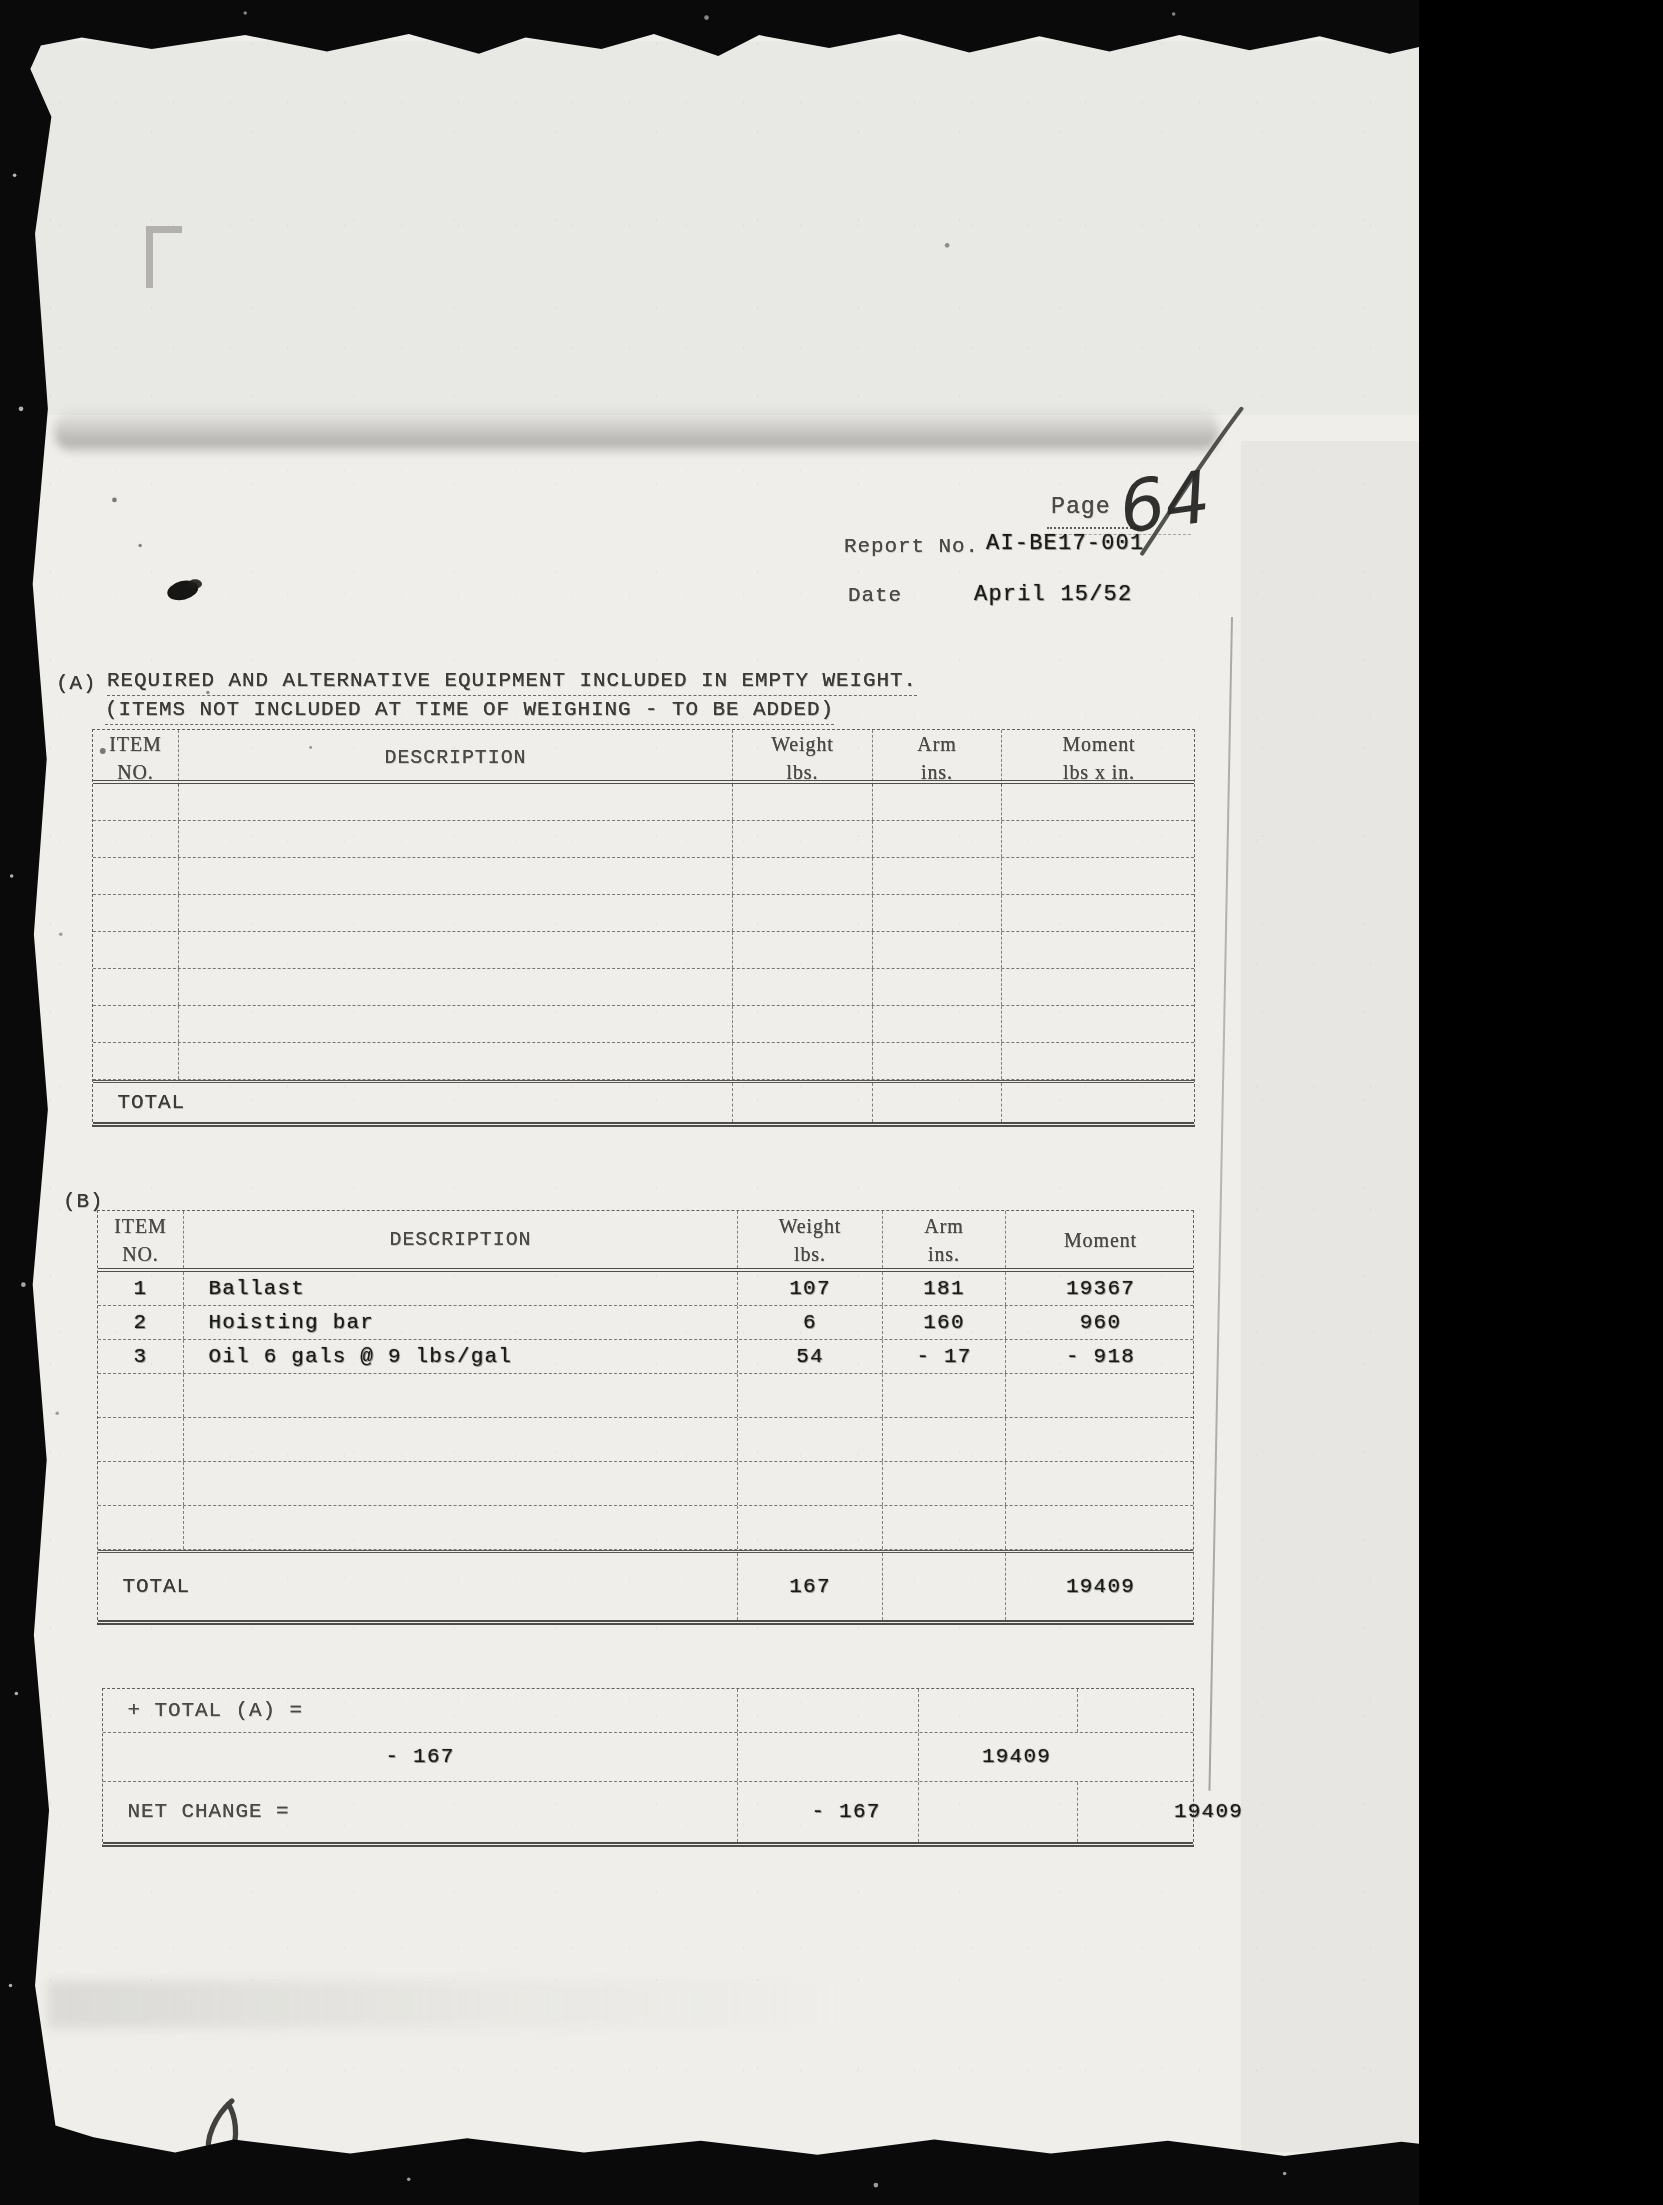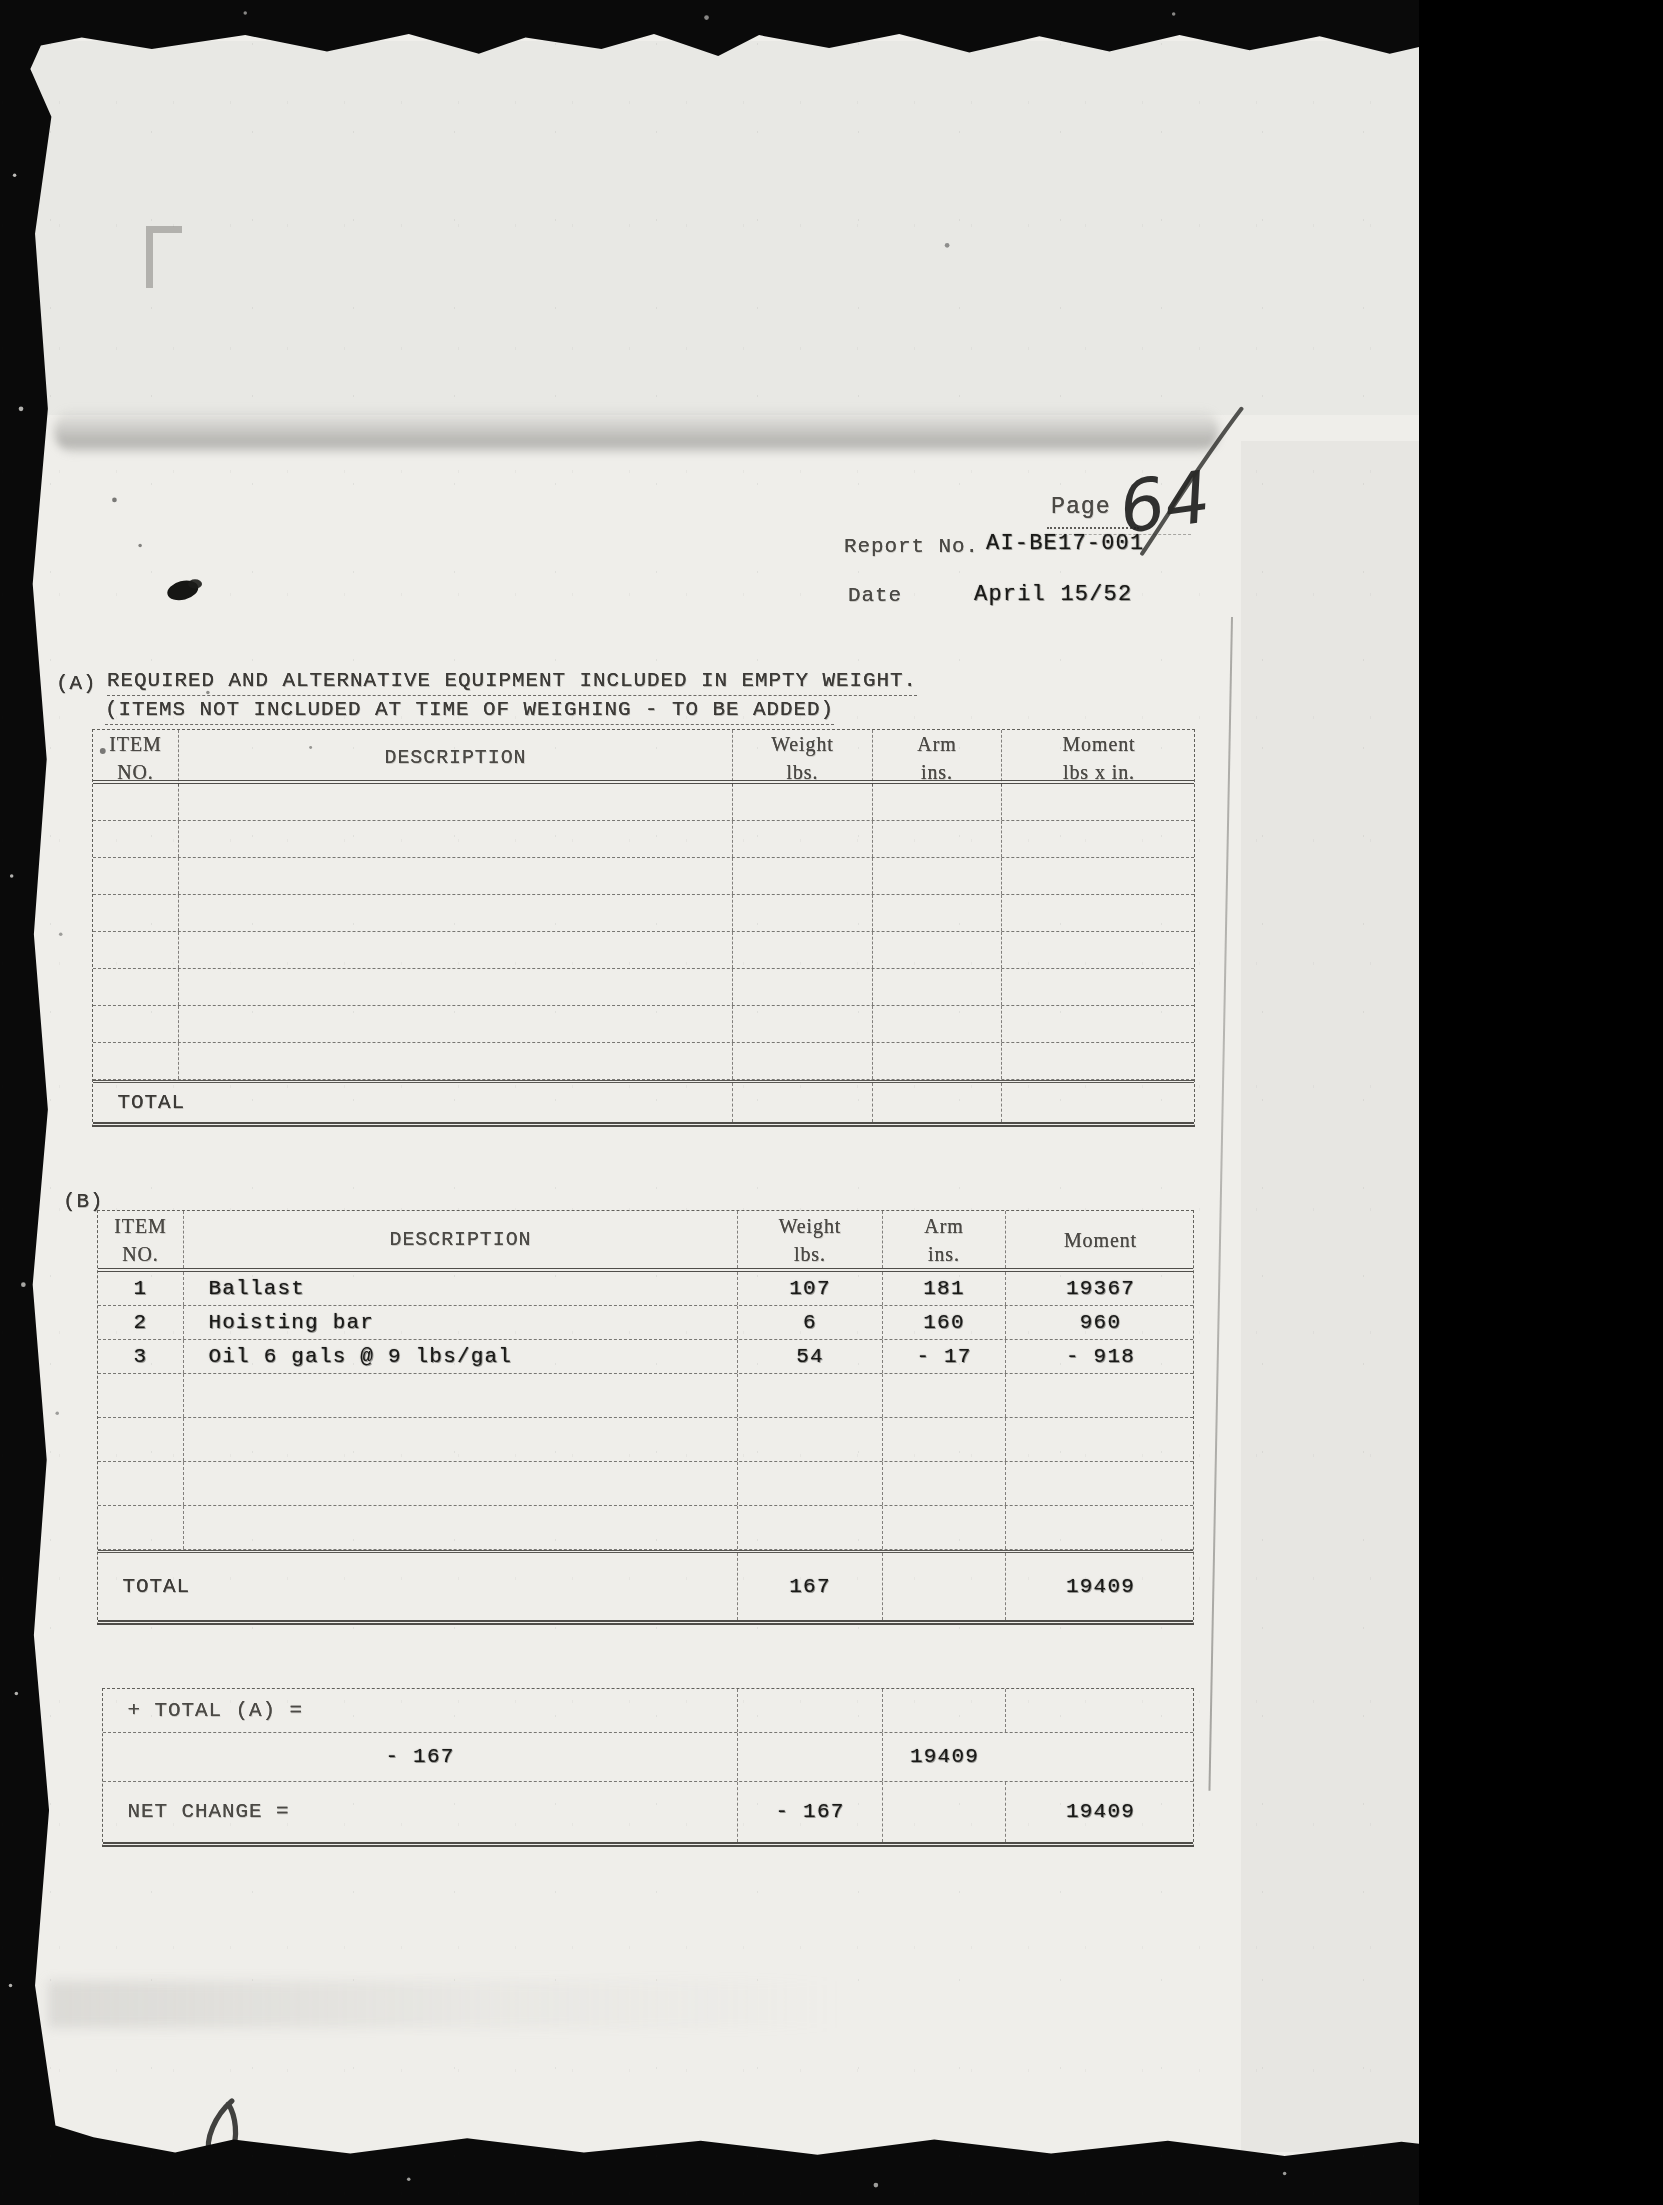--- a/index.html
+++ b/index.html
@@ -84,21 +84,21 @@
   }
   .tbl-a{left:92px;top:729px;width:1103px;height:398px;}
   .tbl-b{left:97px;top:1210px;width:1097px;height:415px;}
   .tbl-sum{left:102px;top:1688px;width:1092px;height:159px;}
   .trow{display:grid;border-bottom:1.2px dashed rgba(70,68,64,.7);box-sizing:border-box;}
   .trow:last-child{border-bottom:none;}
   .cols-a{grid-template-columns:86px 554px 140px 129px 194px;}
   .cols-b{grid-template-columns:86px 554px 145px 123px 189px;}
   .cols-a-total{grid-template-columns:640px 140px 129px 194px;}
   .cols-b-total{grid-template-columns:640px 145px 123px 189px;}
-  .cols-sum{grid-template-columns:635px 145px 123px 189px;}
+  .cols-sum{grid-template-columns:635px 145px 123px 189px;gap:36px;}
   .tc{
     border-right:1.2px dashed rgba(70,68,64,.65);box-sizing:border-box;
     display:flex;align-items:center;justify-content:center;
     font-size:20px;line-height:1.4;text-align:center;
   }
   .tc:last-child{border-right:none;}
   .tc.left{justify-content:flex-start;padding-left:24.5px;text-align:left;}
   .tc.pre{white-space:pre-line;font-family:Liberation Serif, serif;}
   .head-row{border-bottom:4.7px double rgba(62,60,56,.9);}
   .total-row{border-top:3.5px double rgba(62,60,56,.85);}

